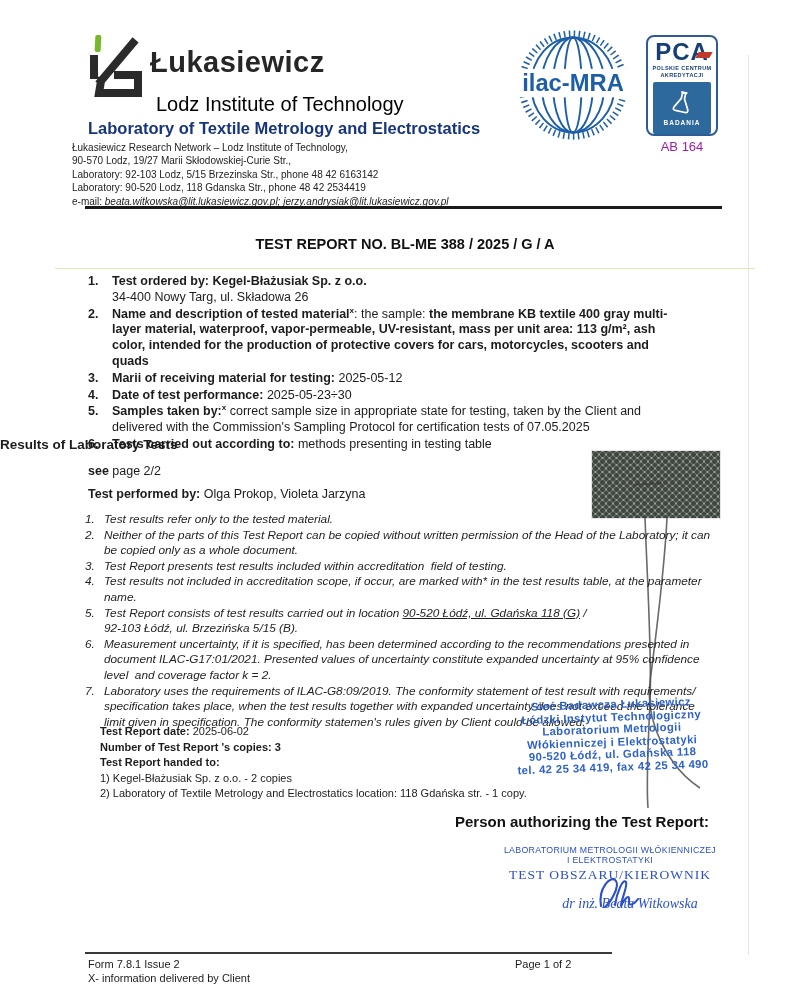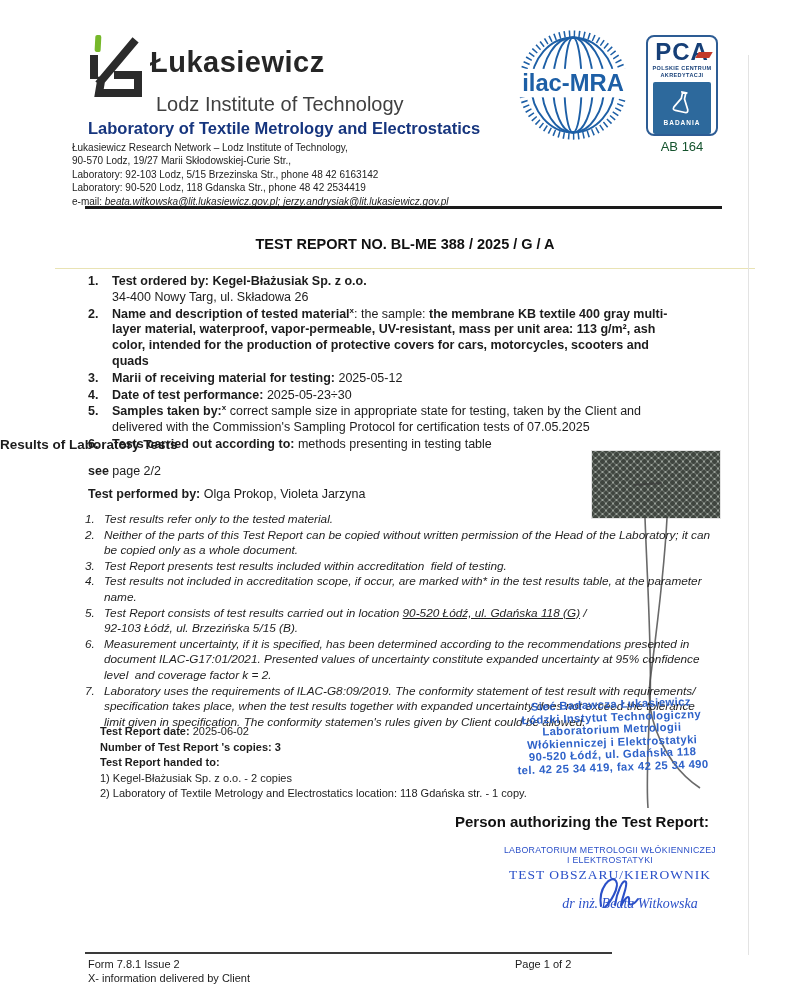--- a/index.html
+++ b/index.html
@@ -3,36 +3,36 @@
 <meta charset="utf-8">
 <style>
   html,body{margin:0;padding:0;background:#ffffff;}
   #page{
     position:relative;width:800px;height:1000px;background:#ffffff;
     font-family:"Liberation Sans",sans-serif;color:#1c1c1c;overflow:hidden;
   }
   
   #logo-mark{position:absolute;left:88px;top:33px;}
   #brand-name{position:absolute;left:150px;top:46px;font-size:29px;font-weight:bold;color:#262626;letter-spacing:0.5px;}
-  #brand-sub{position:absolute;left:156px;top:93px;font-size:20px;font-weight:normal;color:#404040;text-align:right;}
+  #brand-sub{position:absolute;left:156px;top:93px;font-size:20px;font-weight:normal;color:#000000;text-align:right;}
   #lab-title{position:absolute;left:88px;top:119px;font-size:16.5px;font-weight:bold;color:#16357e;}
   #address{position:absolute;left:72px;top:141px;font-size:10px;line-height:13.4px;color:#222;}
   #address .email-line em{font-style:italic;}
   #ilac-logo{position:absolute;left:516px;top:27px;}
   #pca-badge{
     position:absolute;left:646px;top:35px;width:72px;height:101px;
     border:2px solid #2d5c94;border-radius:8px;background:#fff;box-sizing:border-box;
     display:flex;flex-direction:column;align-items:center;
   }
   .pca-word{font-size:24px;font-weight:bold;color:#163f77;line-height:26px;margin-top:2px;letter-spacing:1px;position:relative;}
   .pca-word .red-wedge{position:absolute;right:-2px;top:13px;width:14px;height:6px;background:#c23a2b;transform:skewX(-30deg);}
   .pca-small{font-size:5.5px;font-weight:bold;color:#163f77;text-align:center;line-height:6.5px;letter-spacing:0.4px;text-transform:uppercase;}
   .pca-blue-box{margin-top:4px;width:58px;height:52px;background:#2d699c;display:flex;flex-direction:column;align-items:center;justify-content:center;border-radius:2px;}
   .pca-badania{font-size:6.5px;font-weight:bold;color:#fff;letter-spacing:1px;margin-top:3px;}
-  #pca-number{position:absolute;left:646px;top:139px;width:72px;text-align:center;font-size:13px;color:#14532d;}
+  #pca-number{position:absolute;left:646px;top:139px;width:72px;text-align:center;font-size:13px;color:#a21caf;}
   #header-rule{position:absolute;left:85px;top:206px;width:637px;height:3px;background:#1a1a1a;}
   
   #report-title{position:absolute;left:0;top:236px;width:810px;text-align:center;font-size:14.5px;font-weight:bold;color:#111;}
   #yellow-line{position:absolute;left:55px;top:268px;width:700px;height:1px;background:#e9e3b4;}
   
   #list{position:absolute;left:88px;top:274px;width:596px;font-size:12.5px;line-height:15.8px;}
   .item{display:flex;margin-bottom:1px;}
   .item .num{width:24px;font-weight:bold;flex:none;}
   .item .body{flex:1;}
   .b{font-weight:bold;}

